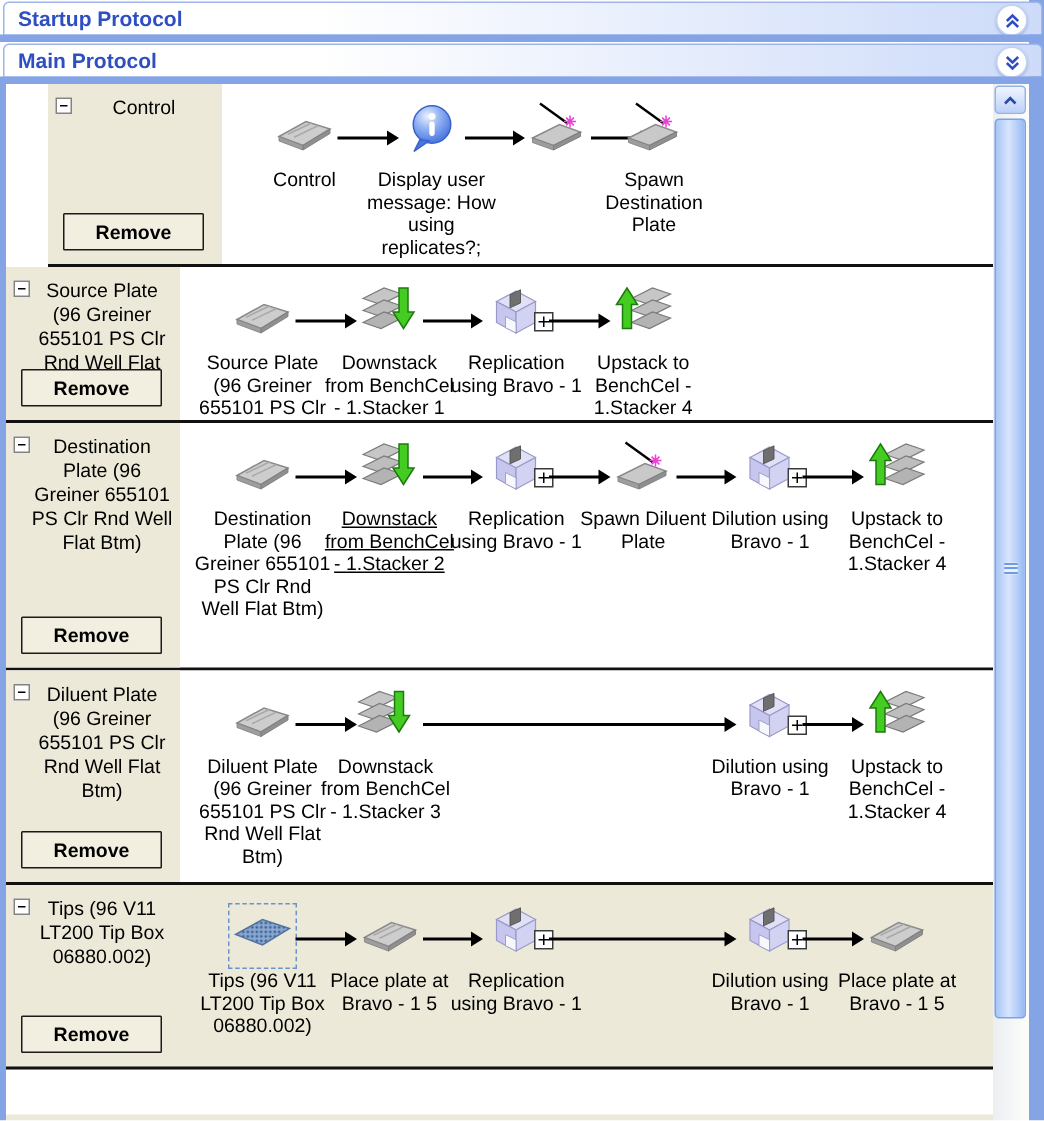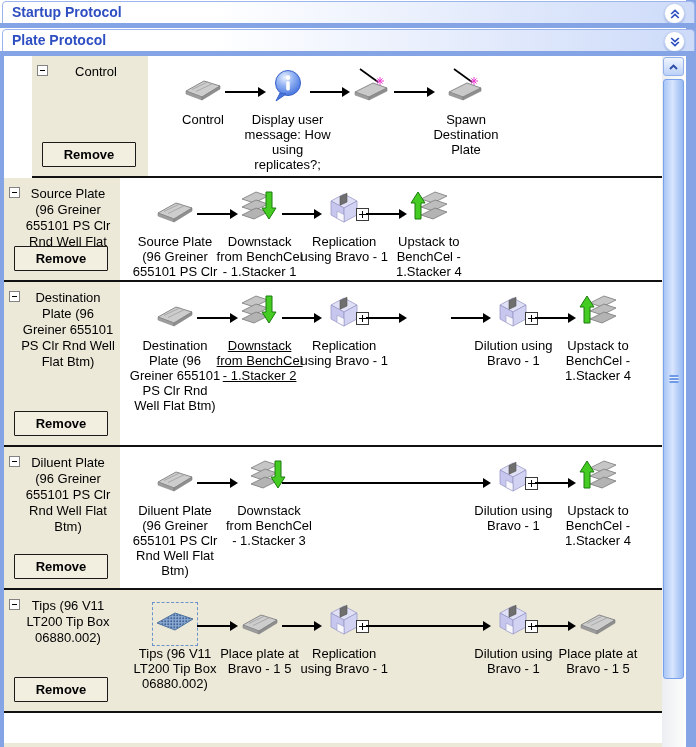--- a/index.html
+++ b/index.html
@@ -95,21 +95,21 @@
     <span class="hdr-title">Startup Protocol</span>
     <span class="hdr-btn">
       <svg width="12" height="12" viewBox="0 0 12 12">
         <path d="M2.2,6 L6,2.4 L9.8,6 M2.2,10 L6,6.4 L9.8,10" stroke="#2e4ec2" stroke-width="1.7" fill="none"></path>
       </svg>
     </span>
   </div>
   <div class="band band-1"></div>
 
   <div class="hdr hdr-main">
-    <span class="hdr-title">Plate Protocol</span>
+    <span class="hdr-title">Main Protocol</span>
     <span class="hdr-btn">
       <svg width="12" height="12" viewBox="0 0 12 12">
         <path d="M2.2,2 L6,5.6 L9.8,2 M2.2,6 L6,9.6 L9.8,6" stroke="#2e4ec2" stroke-width="1.7" fill="none"></path>
       </svg>
     </span>
   </div>
   <div class="band band-2"></div>
 
   <div class="content">
     <div id="rows">
@@ -157,21 +157,21 @@
  <path d="M28,9 L28,17 M24,13 L32,13 M25.4,10.4 L30.6,15.6 M30.6,10.4 L25.4,15.6" stroke="#ea3fd2" stroke-width="1"></path>
  <g transform="translate(0,7)">
   <polygon points="3,17 21,8 35,13 17,22" fill="#c9c9c9" stroke="#8a8a8a" stroke-width="1"></polygon>
   <polygon points="3,17 17,22 17,25 3,20" fill="#9e9e9e" stroke="#858585" stroke-width="0.6"></polygon>
   <polygon points="17,22 35,13 35,16 17,25" fill="#8f8f8f" stroke="#7d7d7d" stroke-width="0.6"></polygon>
  </g>
                 </svg></span>
             </div>
           </div>
           <div class="arrow" style="left: 362.2px; width: 33.6px;"></div>
-          <div class="step" style="left: 388px;">
+          <div class="step" style="left: 358px;">
             <div class="icon-wrap">
               <span><svg width="40" height="40" viewBox="0 0 40 40">
  <line x1="8" y1="1" x2="26" y2="14" stroke="#000" stroke-width="1.6"></line>
  <path d="M28,9 L28,17 M24,13 L32,13 M25.4,10.4 L30.6,15.6 M30.6,10.4 L25.4,15.6" stroke="#ea3fd2" stroke-width="1"></path>
  <g transform="translate(0,7)">
   <polygon points="3,17 21,8 35,13 17,22" fill="#c9c9c9" stroke="#8a8a8a" stroke-width="1"></polygon>
   <polygon points="3,17 17,22 17,25 3,20" fill="#9e9e9e" stroke="#858585" stroke-width="0.6"></polygon>
   <polygon points="17,22 35,13 35,16 17,25" fill="#8f8f8f" stroke="#7d7d7d" stroke-width="0.6"></polygon>
  </g>
                 </svg></span>
@@ -278,20 +278,34 @@
  <polygon points="7,11 7,25 20,32 20,18" fill="#c6c6ee" stroke="#9a9ac8" stroke-width="0.8"></polygon>
  <polygon points="33,11 33,25 20,32 20,18" fill="#d2d2f2" stroke="#9a9ac8" stroke-width="0.8"></polygon>
  <polygon points="13,21 20,24.5 20,32 13,28.5" fill="#f7f7fc" stroke="#9a9ac8" stroke-width="0.6"></polygon>
  <polygon points="16,6.5 23,3.2 23,12 16,15.2" fill="#6f6f6f" stroke="#505050" stroke-width="0.6"></polygon>
                 </svg></span>
             </div>
             <div class="step-label">Replication using Bravo - 1</div>
           </div>
           <div class="expandbox" style="left: 352.2px;"></div>
           <div class="arrow" style="left: 362.2px; width: 33.6px;"></div>
+          <div class="step" style="left: 378.8px;">
+            <div class="icon-wrap">
+              <span><svg width="40" height="40" viewBox="0 0 40 40">
+ <line x1="8" y1="1" x2="26" y2="14" stroke="#000" stroke-width="1.6"></line>
+ <path d="M28,9 L28,17 M24,13 L32,13 M25.4,10.4 L30.6,15.6 M30.6,10.4 L25.4,15.6" stroke="#ea3fd2" stroke-width="1"></path>
+ <g transform="translate(0,7)">
+  <polygon points="3,17 21,8 35,13 17,22" fill="#c9c9c9" stroke="#8a8a8a" stroke-width="1"></polygon>
+  <polygon points="3,17 17,22 17,25 3,20" fill="#9e9e9e" stroke="#858585" stroke-width="0.6"></polygon>
+  <polygon points="17,22 35,13 35,16 17,25" fill="#8f8f8f" stroke="#7d7d7d" stroke-width="0.6"></polygon>
+ </g>
+                </svg></span>
+            </div>
+            <div class="step-label">Spawn Diluent Plate</div>
+          </div>
           <div class="arrow" style="left: 446.8px; width: 33.6px;"></div>
           <div class="step" style="left: 463.4px;">
             <div class="icon-wrap">
               <span><svg width="40" height="40" viewBox="0 0 40 40">
  <polygon points="7,11 20,4 33,11 20,18" fill="#e0e0f6" stroke="#9a9ac8" stroke-width="0.8"></polygon>
  <polygon points="7,11 7,25 20,32 20,18" fill="#c6c6ee" stroke="#9a9ac8" stroke-width="0.8"></polygon>
  <polygon points="33,11 33,25 20,32 20,18" fill="#d2d2f2" stroke="#9a9ac8" stroke-width="0.8"></polygon>
  <polygon points="13,21 20,24.5 20,32 13,28.5" fill="#f7f7fc" stroke="#9a9ac8" stroke-width="0.6"></polygon>
  <polygon points="16,6.5 23,3.2 23,12 16,15.2" fill="#6f6f6f" stroke="#505050" stroke-width="0.6"></polygon>
                 </svg></span>
@@ -325,21 +339,21 @@
               <span><svg width="40" height="40" viewBox="0 0 40 40">
  <polygon points="3,23 21,13 37,18 19,29" fill="#cdcdcd" stroke="#8a8a8a" stroke-width="1"></polygon>
  <path d="M9,21.5 L25,13.8 M13,23.5 L29,15.8" stroke="#a9a9a9" stroke-width="1" fill="none"></path>
  <polygon points="3,23 19,29 19,32 3,26" fill="#9e9e9e" stroke="#858585" stroke-width="0.6"></polygon>
  <polygon points="19,29 37,18 37,21 19,32" fill="#8f8f8f" stroke="#7d7d7d" stroke-width="0.6"></polygon>
                 </svg></span>
             </div>
             <div class="step-label">Diluent Plate (96 Greiner 655101 PS Clr Rnd Well Flat Btm)</div>
           </div>
           <div class="arrow" style="left: 193px; width: 33.6px;"></div>
-          <div class="step" style="left: 219px;">
+          <div class="step" style="left: 207px;">
             <div class="icon-wrap">
               <span><svg width="40" height="40" viewBox="0 0 40 40">
  <g stroke="#7a7a7a" stroke-width="0.8">
   <polygon points="2,9 16,2 28,6 14,13" fill="#c6c6c6"></polygon>
   <polygon points="2,17 16,10 28,14 14,21" fill="#bdbdbd"></polygon>
   <polygon points="2,25 16,18 28,22 14,29" fill="#b3b3b3"></polygon>
  </g>
  <polygon points="26,2 32,2 32,18 36,18 29,29 22,18 26,18" fill="#44cc22" stroke="#1d7a0e" stroke-width="1"></polygon>
                 </svg></span>
             </div>

